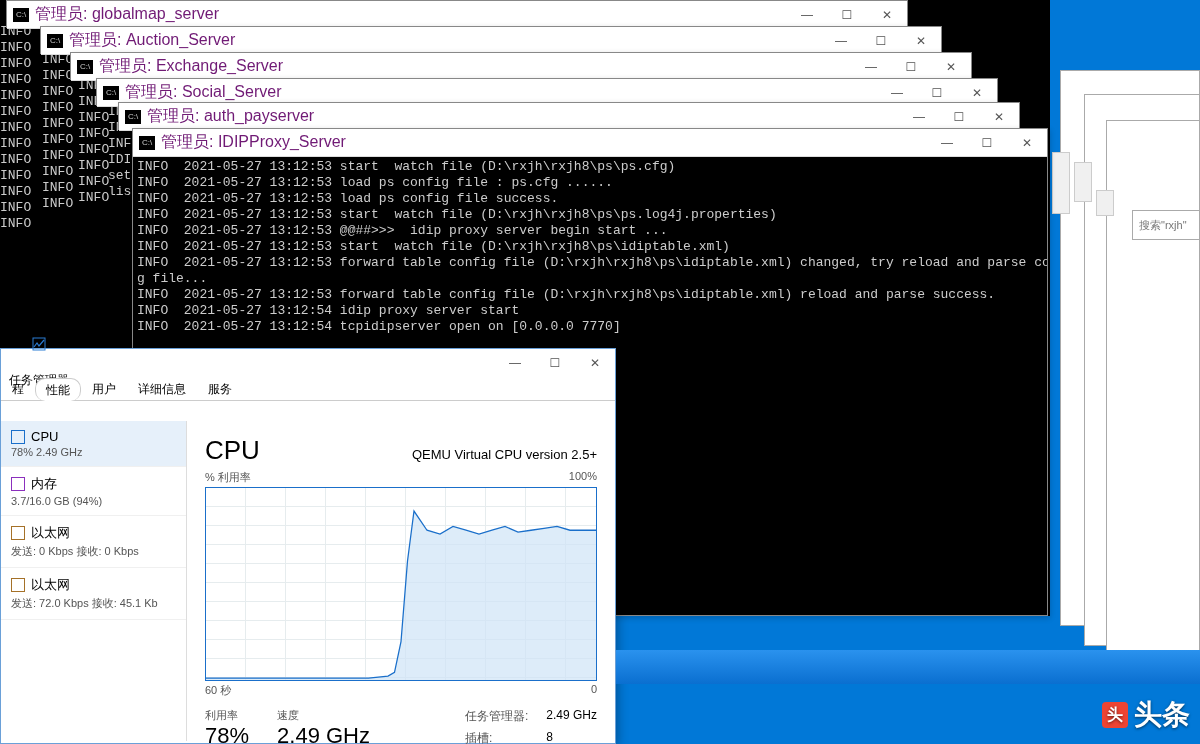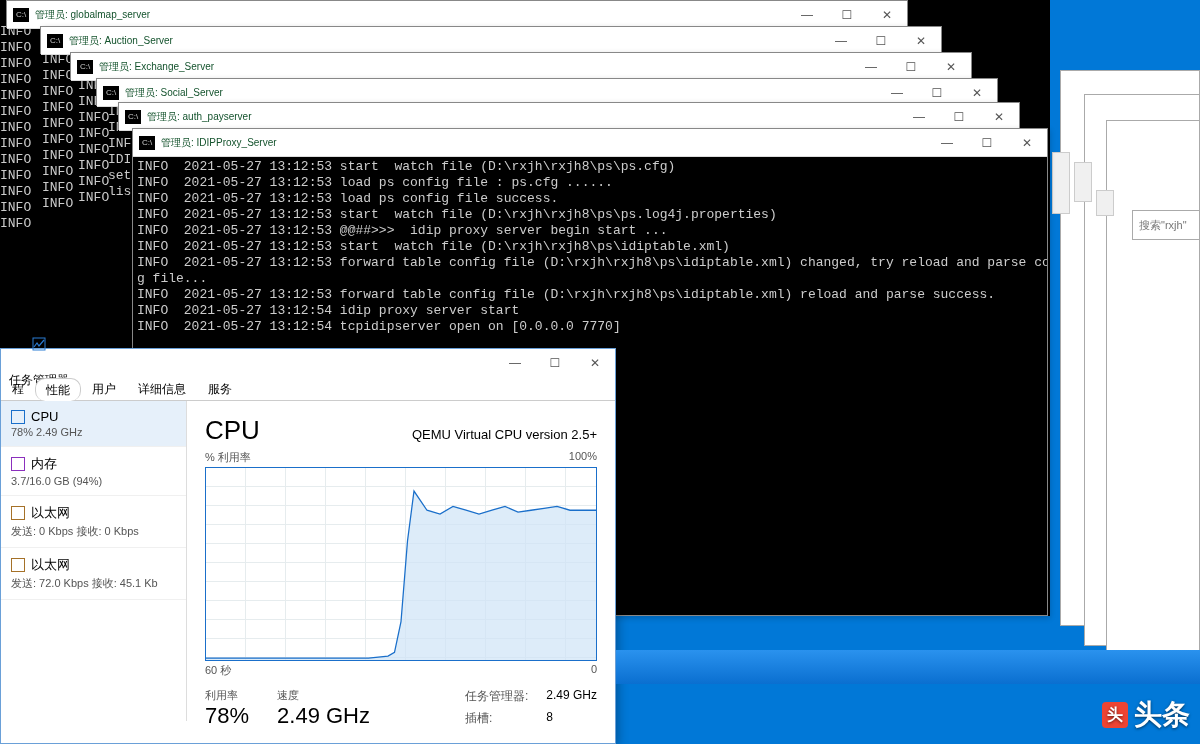--- a/index.html
+++ b/index.html
@@ -3,42 +3,42 @@
 <meta charset="utf-8">
 <style>
 * { margin: 0; padding: 0; box-sizing: border-box; font-family: "Microsoft YaHei", "Segoe UI", sans-serif; }
 body { width: 1200px; height: 744px; background: #0178d7; overflow: hidden; position: relative; }
 
 
 .console-window { position: absolute; background: #fff; border: 1px solid #888; box-shadow: 2px 2px 6px rgba(0,0,0,.2); }
 .titlebar { height: 28px; background: #fff; display: flex; align-items: center; padding-left: 6px; justify-content: space-between; border-bottom: 1px solid #ddd; }
 .title-left { display: flex; align-items: center; gap: 6px; }
 .title-icon { width: 16px; height: 14px; background: #000; color:#ccc; font-size:8px; line-height:14px; text-align:center; }
-.title-text { font-size: 10px; color: #14532d; }
+.title-text { font-size: 16px; color: #701a75; }
 .win-controls { display: flex; }
 .win-btn { width: 40px; height: 28px; display:flex; align-items:center; justify-content:center; font-size:12px; color:#555; font-family:"Segoe UI", Arial; }
 .console-body { background:#000; color:#ccc; font-family: "NSimSun","SimSun","Courier New",monospace; font-size:13px; line-height:16px; padding:2px 4px; white-space:pre; overflow:hidden; }
 
 
 .info-spill { position:absolute; left:0; top:24px; color:#ccc; font-family:"NSimSun","Courier New",monospace; font-size:13px; line-height:16px; white-space:pre; }
 .info-spill2 { position:absolute; left:42px; top:52px; color:#ccc; font-family:"NSimSun","Courier New",monospace; font-size:13px; line-height:16px; white-space:pre; }
 .info-spill3 { position:absolute; left:78px; top:78px; color:#ccc; font-family:"NSimSun","Courier New",monospace; font-size:13px; line-height:16px; white-space:pre; }
 .info-spill4 { position:absolute; left:108px; top:104px; color:#ccc; font-family:"NSimSun","Courier New",monospace; font-size:13px; line-height:16px; white-space:pre; }
 
 
 .tm-window { position:absolute; left:0; top:348px; width:616px; height:396px; background:#fff; border:1px solid #6aa0d8; box-shadow:2px 2px 10px rgba(0,0,0,.3); }
 .tm-titlebar { height:28px; display:flex; justify-content:space-between; align-items:center; padding-left:8px; }
 .tm-title-left { display:flex; align-items:center; gap:21px; font-size:12px;flex-direction:column; }
 .tm-icon { width:14px; height:14px; display:inline-block; }
 .tm-menubar { height:22px; display:flex; align-items:center; padding-left:4px; font-size:12px; gap:12px; }
 .tm-menubar span { padding:2px 4px; }
 .tm-tabs { display:flex; border-bottom:1px solid #ccc; font-size:12px; height:24px; }
 .tm-tab { padding:3px 10px; border:1px solid transparent; border-bottom:none; margin-right:0; }
 .tm-tab.active { border-color:#ccc; background:#fff; position:relative; top:1px;border-radius:10px; }
-.tm-body { display:flex; height:calc(100% - 74px); }
+.tm-body { display:flex; height:calc(100% - 74px);margin-top:20px; }
 .tm-sidebar { width:186px; border-right:1px solid #ddd; overflow:hidden; }
 .tm-sidebar-item { padding:8px 10px; border-bottom:1px solid #f0f0f0; font-size:12px; display:flex; flex-direction:column; gap:2px; }
 .tm-sidebar-item.selected { background:#e6f0fa; }
 .tm-sidebar-item .side-row { display:flex; align-items:center; gap:6px; }
 .side-icon { width:14px; height:14px; border:1px solid #1a6fca; }
 .side-title { font-size:13px; }
 .side-sub { font-size:11px; color:#555; }
 .tm-main { flex:1; padding:14px 18px 0 18px; position:relative; }
 .tm-main-header { display:flex; justify-content:space-between; align-items:baseline; }
 .tm-main-header h1 { font-size:26px; font-weight:400; }

